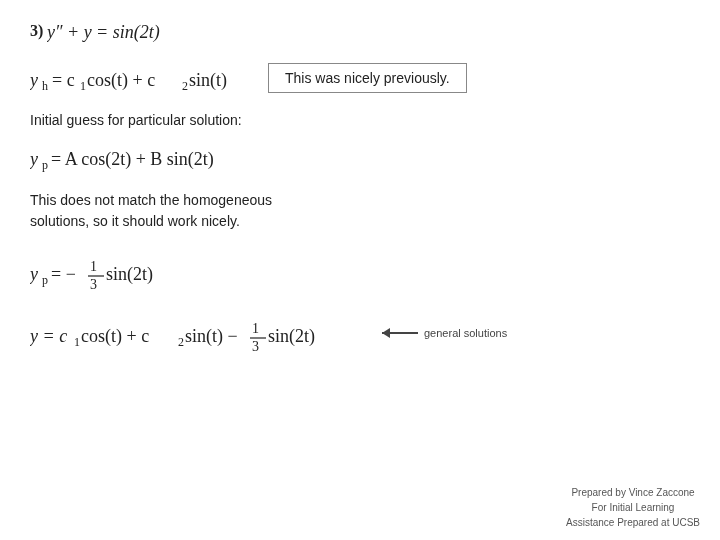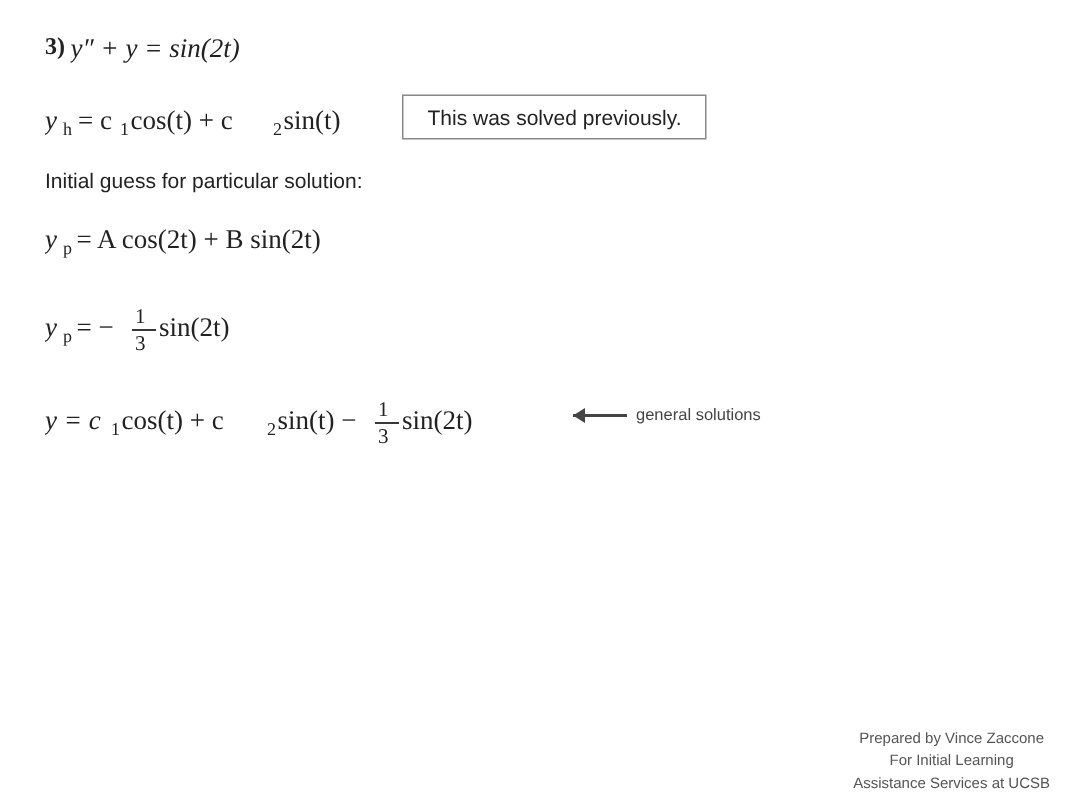--- a/index.html
+++ b/index.html
@@ -138,36 +138,39 @@
     <svg width="220" height="36" style="display:inline-block; vertical-align:middle;">
       <text x="0" y="26" font-size="18" font-style="italic" font-family="Times New Roman, serif" fill="#222">y</text>
       <text x="12" y="30" font-size="12" font-family="Times New Roman, serif" fill="#222">h</text>
       <text x="22" y="26" font-size="18" font-family="Times New Roman, serif" fill="#222"> = c</text>
       <text x="50" y="30" font-size="12" font-family="Times New Roman, serif" fill="#222">1</text>
       <text x="57" y="26" font-size="18" font-family="Times New Roman, serif" fill="#222"> cos(t) + c</text>
       <text x="152" y="30" font-size="12" font-family="Times New Roman, serif" fill="#222">2</text>
       <text x="159" y="26" font-size="18" font-family="Times New Roman, serif" fill="#222"> sin(t)</text>
     </svg>
     <div class="solved-box">
-      <span>This was solved previously.</span>
+      <span>This was nicely previously.</span>
     </div>
   </div>
 
   <div class="section-label">
     <span>Initial guess for particular solution:</span>
   </div>
 
   <div class="formula-block">
     <svg width="280" height="38" style="display:block;">
       <text x="0" y="27" font-size="18" font-style="italic" font-family="Times New Roman, serif" fill="#222">y</text>
       <text x="12" y="31" font-size="12" font-family="Times New Roman, serif" fill="#222">p</text>
       <text x="21" y="27" font-size="18" font-family="Times New Roman, serif" fill="#222"> = A cos(2t) + B sin(2t)</text>
     </svg>
   </div>
 
+  <div class="note-text">
+    <span>This does not match the homogeneous<br>solutions, so it should work nicely.</span>
+  </div>
 
 
   <div class="formula-block">
     <svg width="200" height="48" style="display:block;">
       <text x="0" y="34" font-size="18" font-style="italic" font-family="Times New Roman, serif" fill="#222">y</text>
       <text x="12" y="38" font-size="12" font-family="Times New Roman, serif" fill="#222">p</text>
       <text x="21" y="34" font-size="18" font-family="Times New Roman, serif" fill="#222"> = −</text>
 
       <text x="60" y="25" font-size="14" font-family="Times New Roman, serif" fill="#222">1</text>
       <line x1="58" y1="30" x2="74" y2="30" stroke="#222" stroke-width="1.2"></line>
@@ -193,16 +196,16 @@
 
     <div class="arrow-label">
       <span class="arrow-line"></span>
       <span style="font-size:11px; color:#444; margin-left:4px;">general solutions</span>
     </div>
   </div>
 
   <div class="footer">
     <div>Prepared by Vince Zaccone</div>
     <div>For Initial Learning</div>
-    <div>Assistance Services at UCSB</div>
+    <div>Assistance Prepared at UCSB</div>
   </div>
 
 </div>
 
 </body></html>

